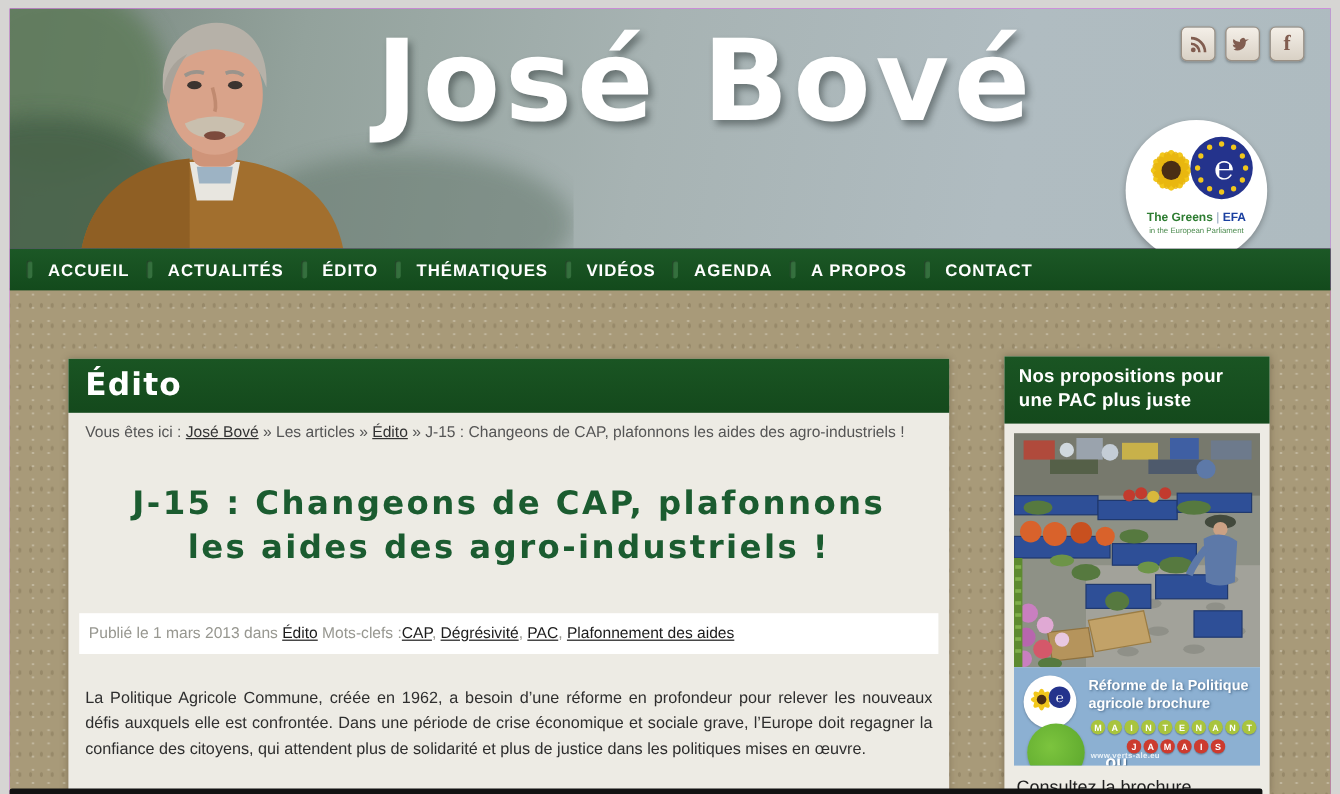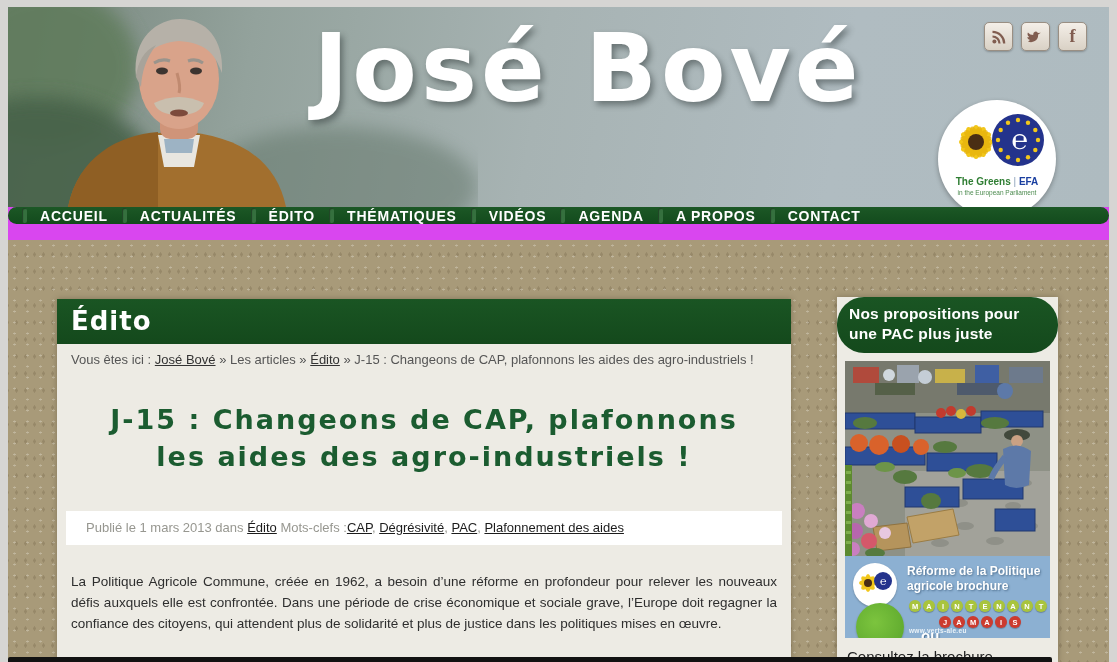--- a/index.html
+++ b/index.html
@@ -44,23 +44,23 @@
     position:absolute;left:930px;top:93px;width:118px;height:118px;border-radius:50%;
     background:#ffffff;box-shadow:0 2px 5px rgba(0,0,0,.3);z-index:5;
     text-align:center;
   }
   .gefa-art{position:absolute;left:8px;top:10px;width:102px;height:64px;}
   .gefa-line1{position:absolute;left:0;top:76px;width:100%;font-size:10px;font-weight:700;}
   .gefa-line1 .g{color:#2e7d32}.gefa-line1 .s{color:#8aa0b8;font-weight:400}.gefa-line1 .e{color:#1a3fa0}
   .gefa-line2{position:absolute;left:0;top:89px;width:100%;font-size:6.5px;color:#4c8b4f;}
   
   .nav{
-    position:absolute;top:200px;left:0;width:1101px;height:17px;
+    position:absolute;top:200px;left:0;width:1101px;height:35px;
     background:linear-gradient(#1c5826,#134a1c);
-    display:flex;align-items:center;z-index:2;border-radius:12px;
+    display:flex;align-items:center;z-index:2;
   }
   .nav a{
     color:#fff;text-decoration:none;font-size:14px;font-weight:700;letter-spacing:.8px;
     display:flex;align-items:center;cursor:pointer;
   }
   .nav .sep{
     display:inline-block;width:5px;height:15px;border-radius:2px;
     background:#35703e;box-shadow:inset 1px 1px 1px rgba(0,0,0,.4);
     margin:0 13px 0 14px;
   }
@@ -87,36 +87,35 @@
     padding:8px 14px;font-size:13px;color:#555;
   }
   .breadcrumb a{color:#333;text-decoration:underline;cursor:pointer;}
   .article-title{
     margin-top:26px;text-align:center;padding:0 34px;
     font-family:"DejaVu Sans",sans-serif;font-weight:700;
     font-size:27px;line-height:37px;letter-spacing:2px;color:#1b5c30;
   }
   .meta-bar{
     margin:36px 9px 0 9px;background:#ffffff;height:34px;line-height:34px;
-    padding-left:20px;font-size:13px;color:#979790;white-space:nowrap;overflow:hidden;
+    padding-left:8px;font-size:13px;color:#979790;white-space:nowrap;overflow:hidden;
   }
   .meta-bar a{color:#1c1c1c;text-decoration:underline;cursor:pointer;}
   .article-body{padding:0 14px;color:#2e2e2e;}
   .article-body p{
     margin:26px 0 0 0;font-size:13.5px;line-height:21px;text-align:justify;
   }
   
   .side-box{
     position:absolute;left:829px;top:57px;width:221px;height:365px;
     background:#edebe4;box-shadow:0 0 6px rgba(60,50,30,.35);
   }
   .side-box .box-head{
     font-size:15.5px;line-height:20px;padding:7px 12px 9px 12px;letter-spacing:.2px;
     font-family:"Liberation Sans",sans-serif;
-    border-radius:27px;
   }
   .brochure{margin:8px;cursor:pointer;}
   .brochure-photo{display:block;width:205px;height:195px;}
   .brochure-banner{
     position:relative;width:205px;height:82px;background:linear-gradient(#93b6d6,#85aaccc);
     background:#8cb0d2;overflow:hidden;
   }
   .bb-logo{
     position:absolute;left:8px;top:7px;width:44px;height:44px;border-radius:50%;background:#fff;
     box-shadow:0 1px 2px rgba(0,0,0,.25);

